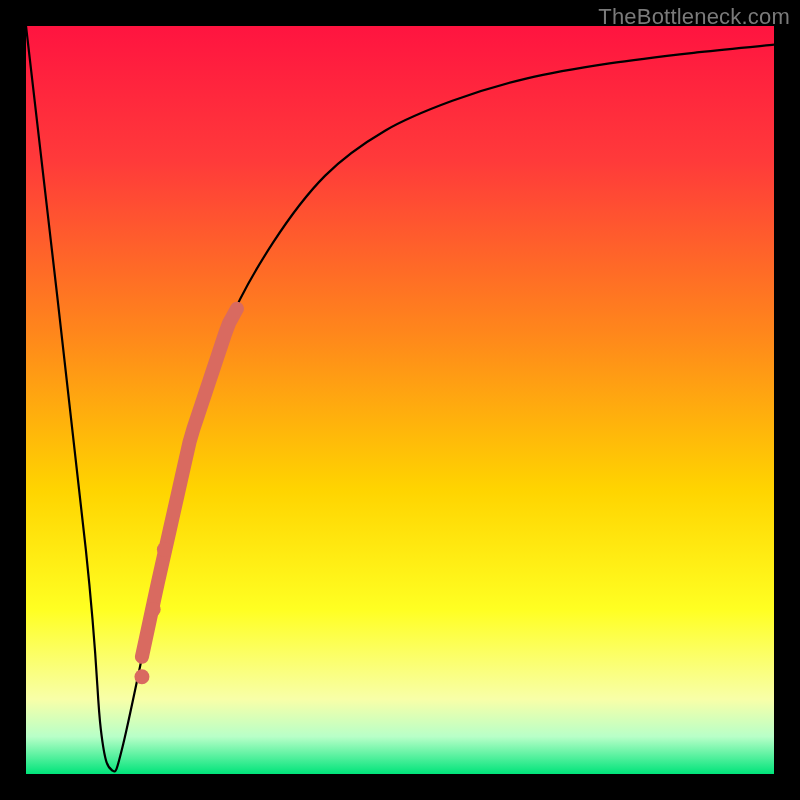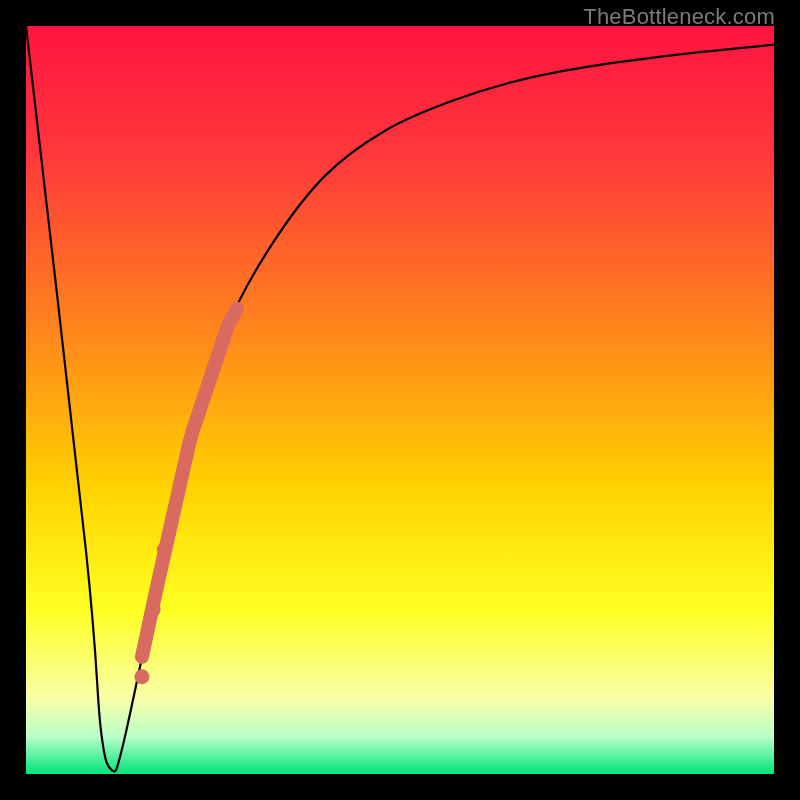--- a/index.html
+++ b/index.html
@@ -19,21 +19,21 @@
     height: 748px;
     overflow: hidden;
   }
   .gradient {
     position: absolute;
     inset: 0;
   }
   .watermark {
     position: absolute;
     top: 4px;
-    right: 25px;
+    right: 10px;
     color: #7a7a7a;
     font-size: 22px;
     letter-spacing: 0.2px;
     font-weight: 400;
     user-select: none;
   }
   svg {
     position: absolute;
     inset: 0;
   }

